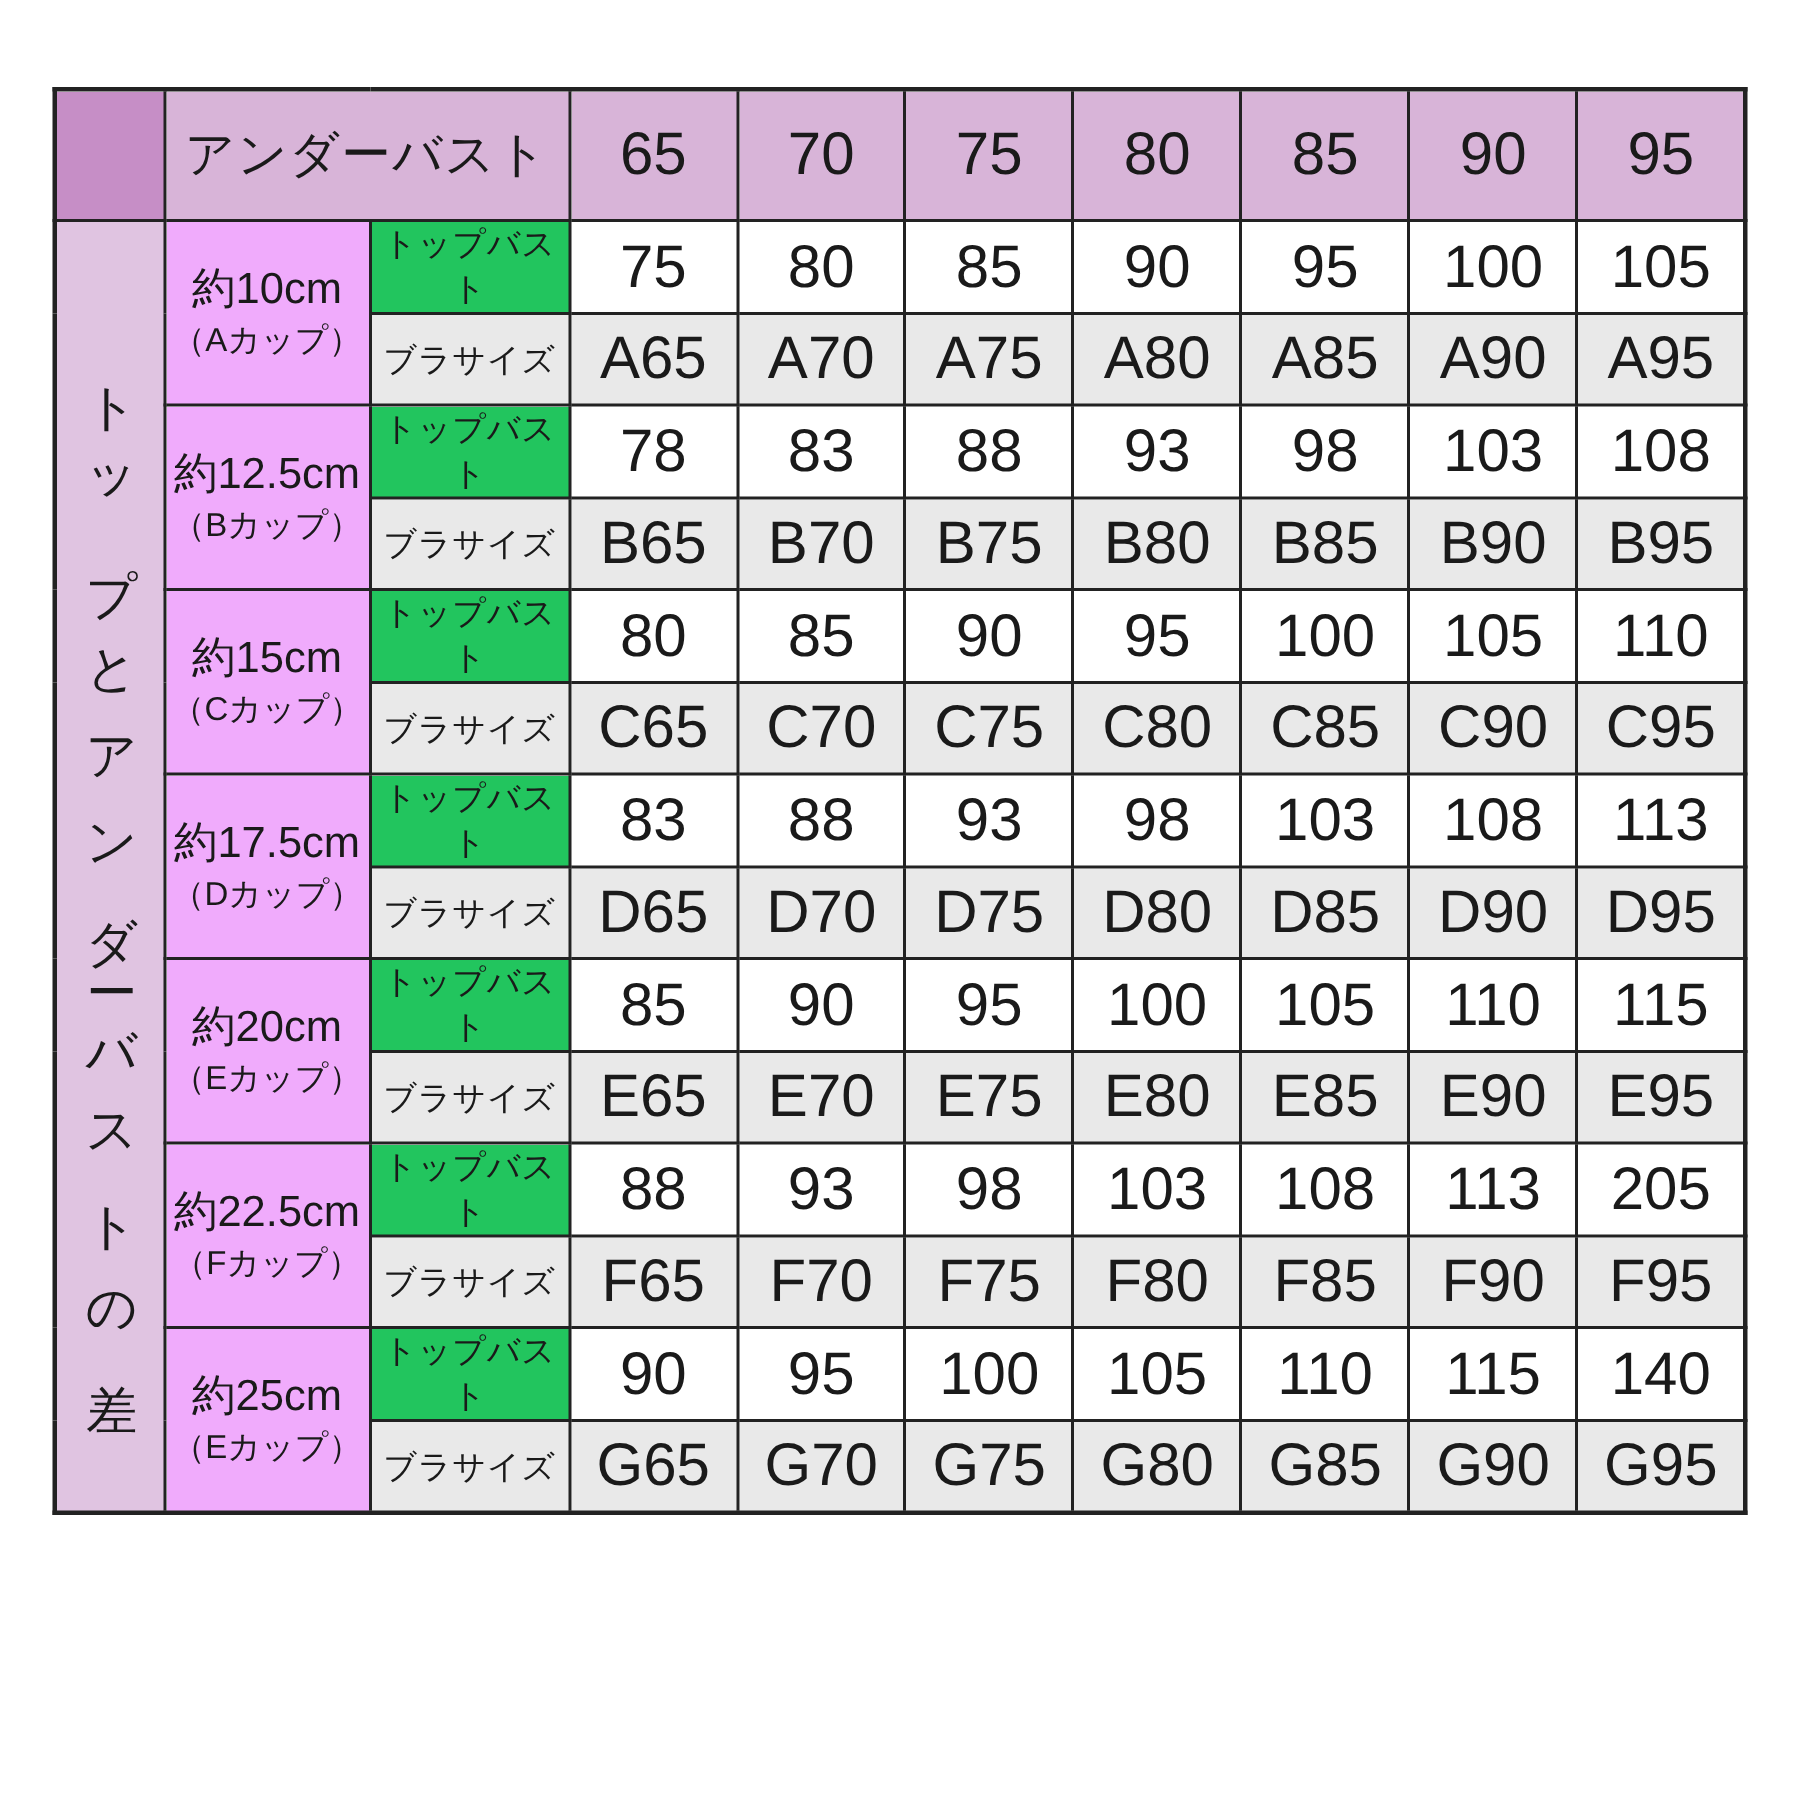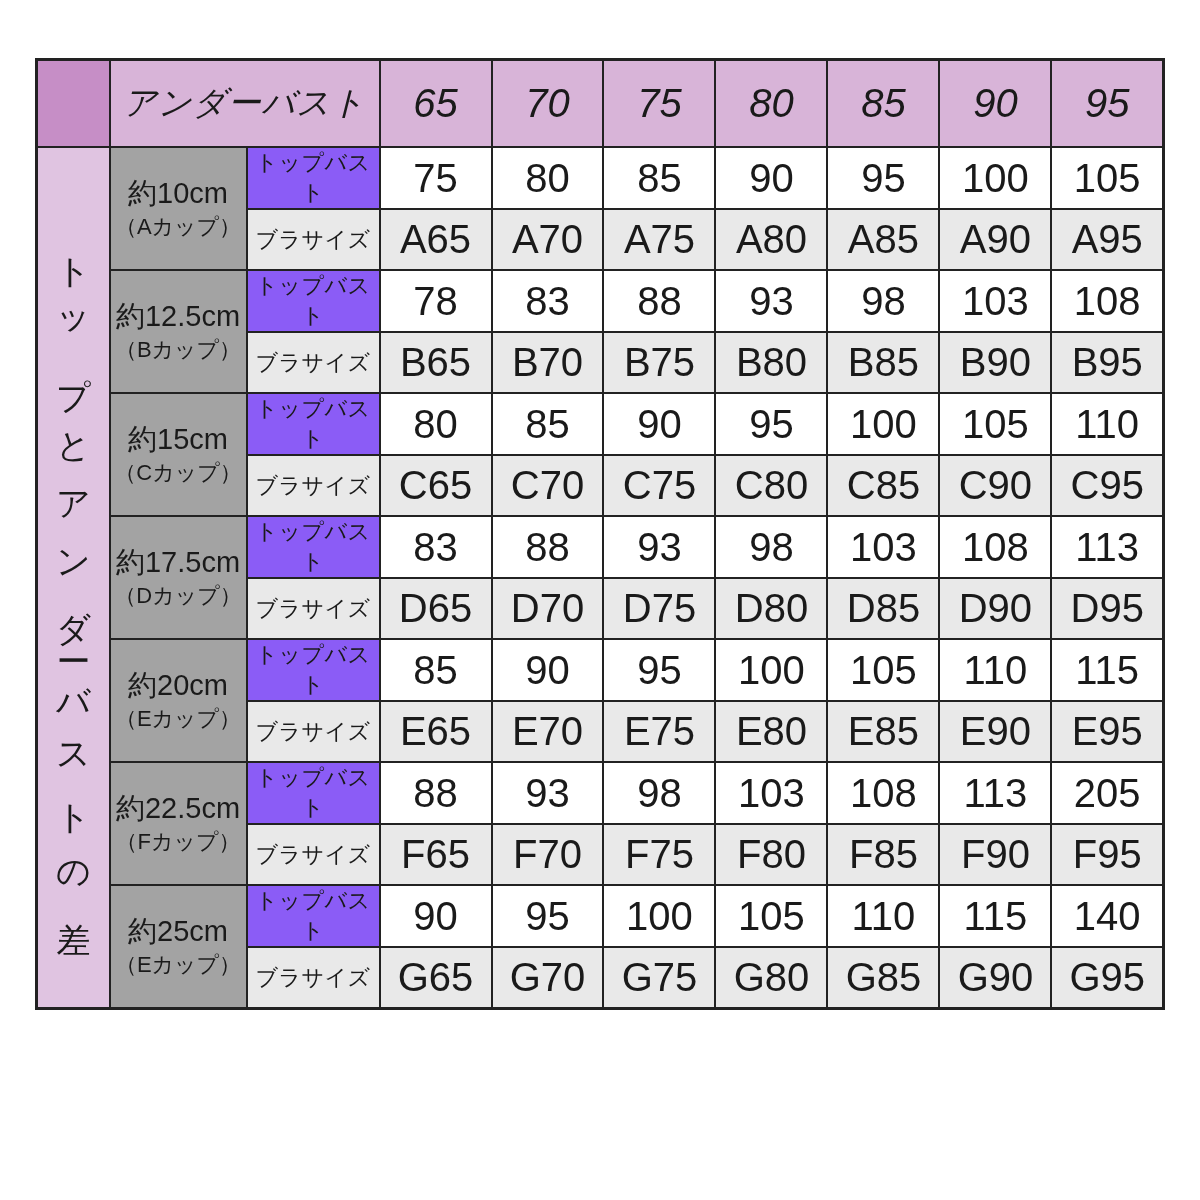--- a/index.html
+++ b/index.html
@@ -31,38 +31,37 @@
     text-align:center;
     vertical-align:middle;
     padding:0;
     font-weight:normal;
     overflow:hidden;
   }
   .size-table thead th{
     height:85px;
     background:var(--header_bg,#d8b4d8);
     font-size:40px;
-    font-style:italic;
   }
   .size-table th.corner{ background:var(--corner_bg,#c68ec6); }
   .size-table th.underbust-label{ font-size:33px; letter-spacing:1px; }
   .size-table tbody td, .size-table tbody th{ height:59px; }
   .sidebar-cell{ background:var(--sidebar_bg,#e0c4e1); }
   .vtext{
     display:inline-block;
     writing-mode:vertical-rl;
     text-orientation:mixed;
     font-size:34px;
     letter-spacing:0.58em;
     line-height:1.1;
   }
-  .cup-cell{ background:#a3a3a3; line-height:1.3; }
+  .cup-cell{ background:#f0abfc; line-height:1.3; }
   .cup-cell .diff{ font-size:29px; }
   .cup-cell .cupname{ font-size:22px; }
-  .sublabel{ font-size:22px; background:#8b5cf6; letter-spacing:0.5px; }
+  .sublabel{ font-size:22px; background:#22c55e; letter-spacing:0.5px; }
   .value{ font-size:40px; background:#ffffff; }
   .gray{ background:var(--row_alt_bg,#e9e9e9); }
   .dashed-bottom{ border-bottom:2px dashed var(--dash,#777); }
   .dashed-top{ border-top:2px dashed var(--dash,#777); }
 </style>
 </head>
 <body>
 
 <div>
 

